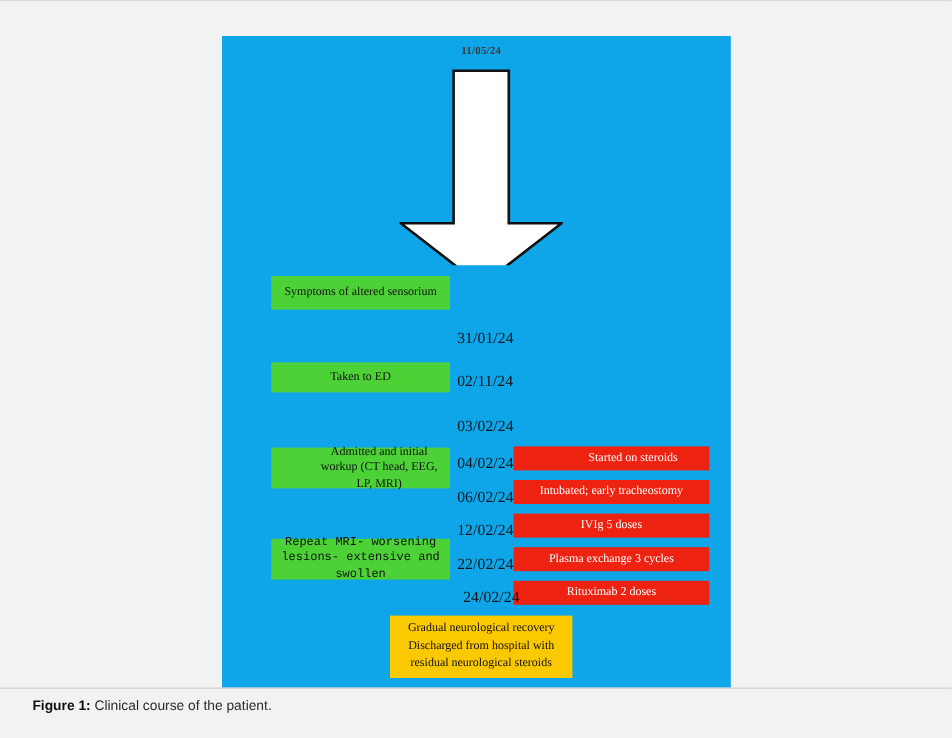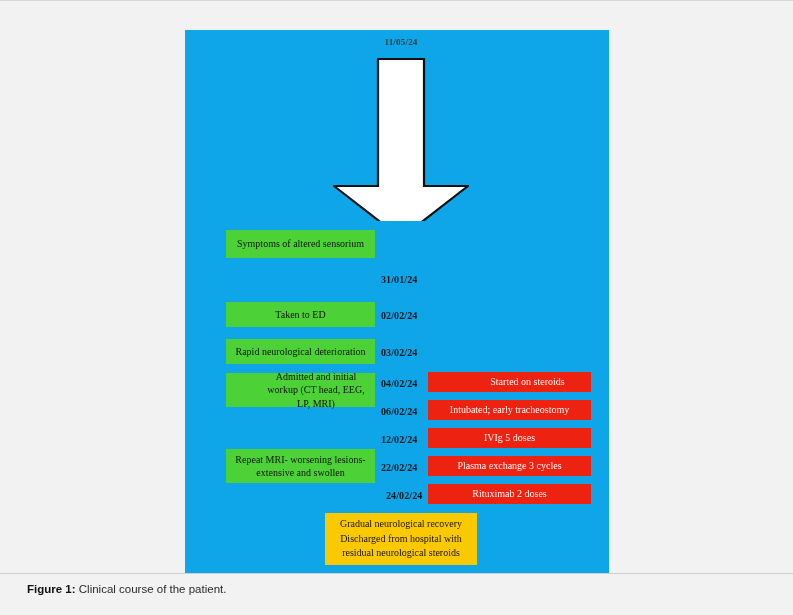--- a/index.html
+++ b/index.html
@@ -88,22 +88,22 @@
     width: 152px;
     line-height: 1.45;
   }
 
   
   .date-label {
     position: absolute;
     left: 196px;
     width: 44px;
     font-family: "Liberation Serif", serif;
-    font-size: 10px;
-    font-weight: bold;
+    font-size: 13px;
+    font-weight: normal;
     color: #111111;
     letter-spacing: 0.1px;
     white-space: nowrap;
   }
   .date-label.indented {
     left: 201px;
   }
 
   
   .caption-bar {
@@ -145,29 +145,26 @@
   </div>
 
   <div class="node node-green" style="top:200px; height:28px;">
     <span>Symptoms of altered sensorium</span>
   </div>
 
   <div class="node node-green" style="top:272px; height:25px;text-align:right;">
     <span>Taken to ED</span>
   </div>
 
-  <div class="node node-green" style="top:309px; height:25px;">
-    <span>Rapid neurological deterioration</span>
-  </div>
 
   <div class="node node-green" style="top:343px; height:34px;padding-left:35px;">
     <span>Admitted and initial workup (CT head, EEG, LP, MRI)</span>
   </div>
 
-  <div class="node node-green" style="top:419px; height:34px;">
+  <div class="node node-green" style="top:419px; height:34px;font-family:Liberation Mono, monospace;">
     <span>Repeat MRI- worsening lesions- extensive and swollen</span>
   </div>
 
   <div class="node node-red" style="top:342px; height:20px;padding-left:40px;">
     <span>Started on steroids</span>
   </div>
 
   <div class="node node-red" style="top:370px; height:20px;">
     <span>Intubated; early tracheostomy</span>
   </div>
@@ -185,21 +182,21 @@
   </div>
 
   <div class="node node-yellow" style="top:483px; height:52px; flex-direction:column;">
     <span>Gradual neurological recovery</span>
     <span>Discharged from hospital with</span>
     <span>residual neurological steroids</span>
   </div>
 
   <div class="date-label" style="top:244px;">31/01/24</div>
 
-  <div class="date-label" style="top:280px;">02/02/24</div>
+  <div class="date-label" style="top:280px;">02/11/24</div>
 
   <div class="date-label" style="top:317px;">03/02/24</div>
 
   <div class="date-label" style="top:348px;">04/02/24</div>
 
   <div class="date-label" style="top:376px;">06/02/24</div>
 
   <div class="date-label" style="top:404px;">12/02/24</div>
 
   <div class="date-label" style="top:432px;">22/02/24</div>

